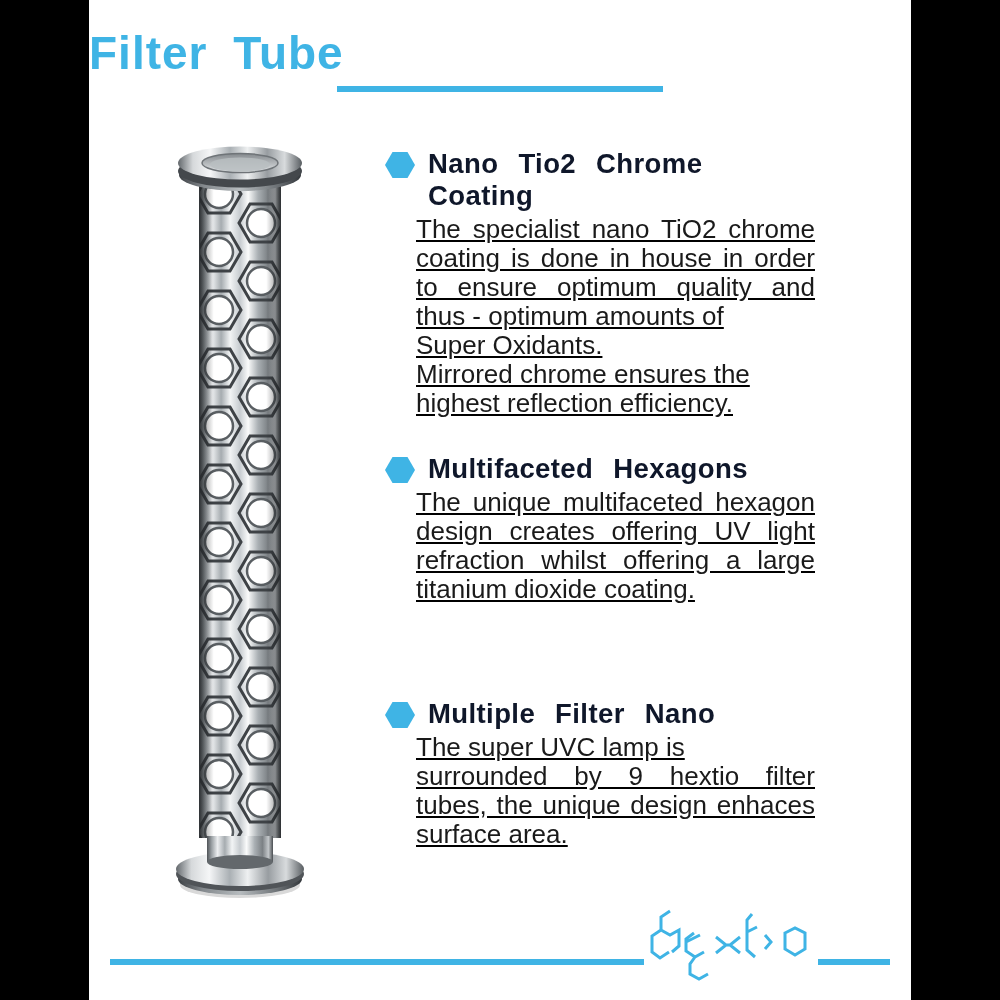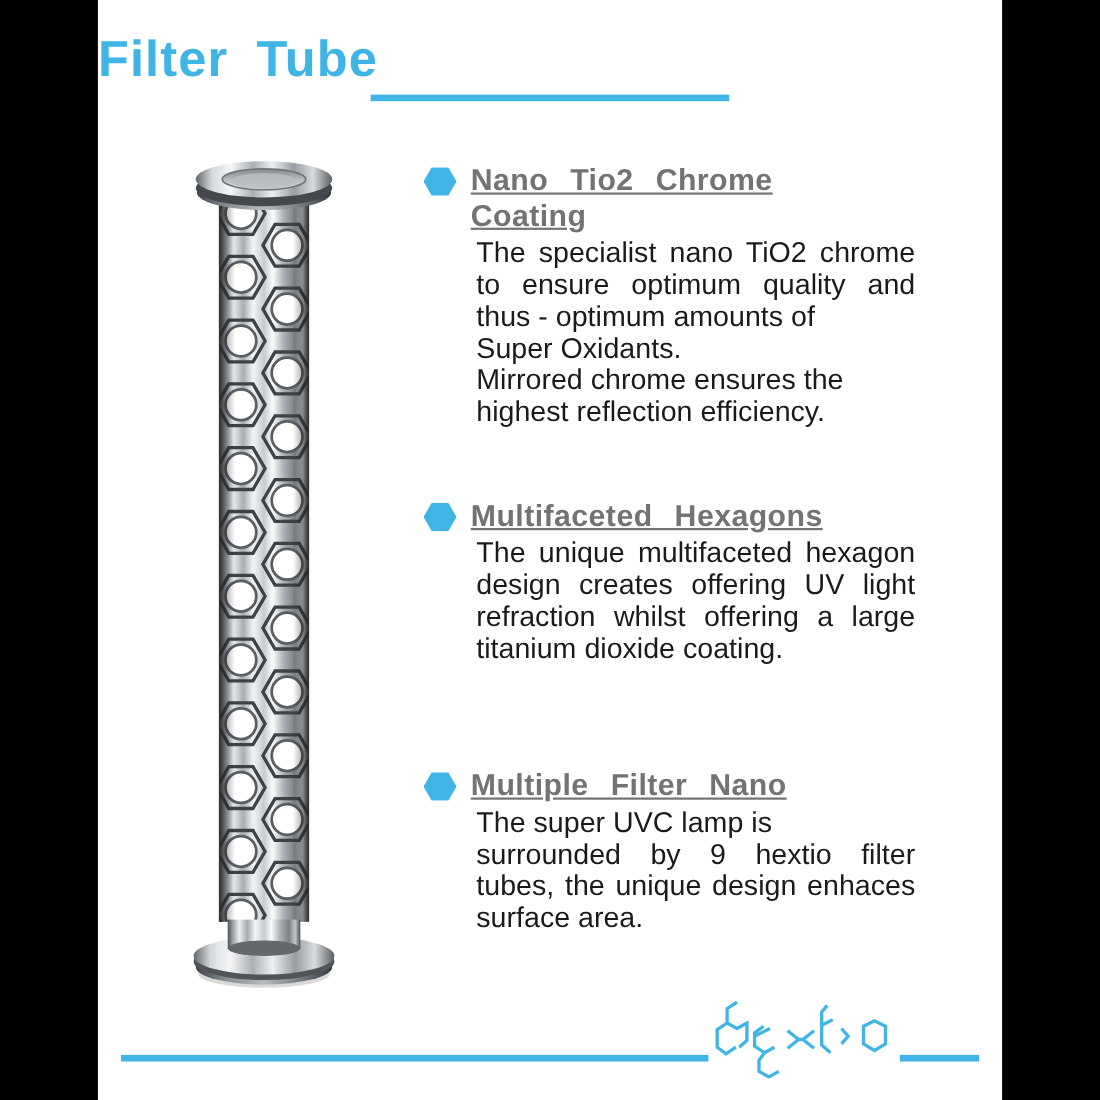--- a/index.html
+++ b/index.html
@@ -28,24 +28,24 @@
   .section.s1{top:148px;}
   .section.s2{top:453px;}
   .section.s3{top:698px;}
   .sec-head{display:flex;align-items:flex-start;}
   .hex-bullet{
     flex:none;width:30px;height:26px;margin-top:4px;margin-right:13px;
     background:#3fb4e5;
     clip-path:polygon(25% 0,75% 0,100% 50%,75% 100%,25% 100%,0 50%);
   }
   .sec-head h2{
-    margin:0;font-size:27.5px;font-weight:bold;color:#737373;
-    letter-spacing:.4px;word-spacing:12px;line-height:32px;text-decoration:underline;
-  }
-  .sec-body{margin-left:48px;width:399px;margin-top:3px;}
+    margin:0;font-size:27.5px;font-weight:bold;color:#0f172a;
+    letter-spacing:.4px;word-spacing:12px;line-height:32px;
+  }
+  .sec-body{margin-left:31px;width:399px;margin-top:3px;text-decoration:underline;}
   .line{margin:0;font-size:26px;line-height:29px;color:#1a1a1a;}
   .line.fill{text-align:justify;text-align-last:justify;}
 
   .footer-rule{position:absolute;top:959px;height:6px;background:#3fb4e5;}
   .footer-rule.long{left:110px;width:534px;}
   .footer-rule.short{left:818px;width:72px;}
   .logo-svg{position:absolute;left:648px;top:908px;}
 </style>
 </head>
 <body>
@@ -150,20 +150,21 @@
   <ellipse cx="73" cy="734" rx="33" ry="7" fill="#63686c"></ellipse>
 </svg>
 
 <section class="section s1">
   <div class="sec-head">
     <span class="hex-bullet"></span>
     <h2>Nano Tio2 Chrome Coating</h2>
   </div>
   <div class="sec-body">
     <p class="line fill">The specialist nano TiO2 chrome</p>
+    <p class="line fill">coating is done in house in order</p>
     <p class="line fill">to ensure optimum quality and</p>
     <p class="line">thus - optimum amounts of</p>
     <p class="line">Super Oxidants.</p>
     <p class="line">Mirrored chrome ensures the</p>
     <p class="line">highest reflection efficiency.</p>
   </div>
 </section>
 
 <section class="section s2">
   <div class="sec-head">

